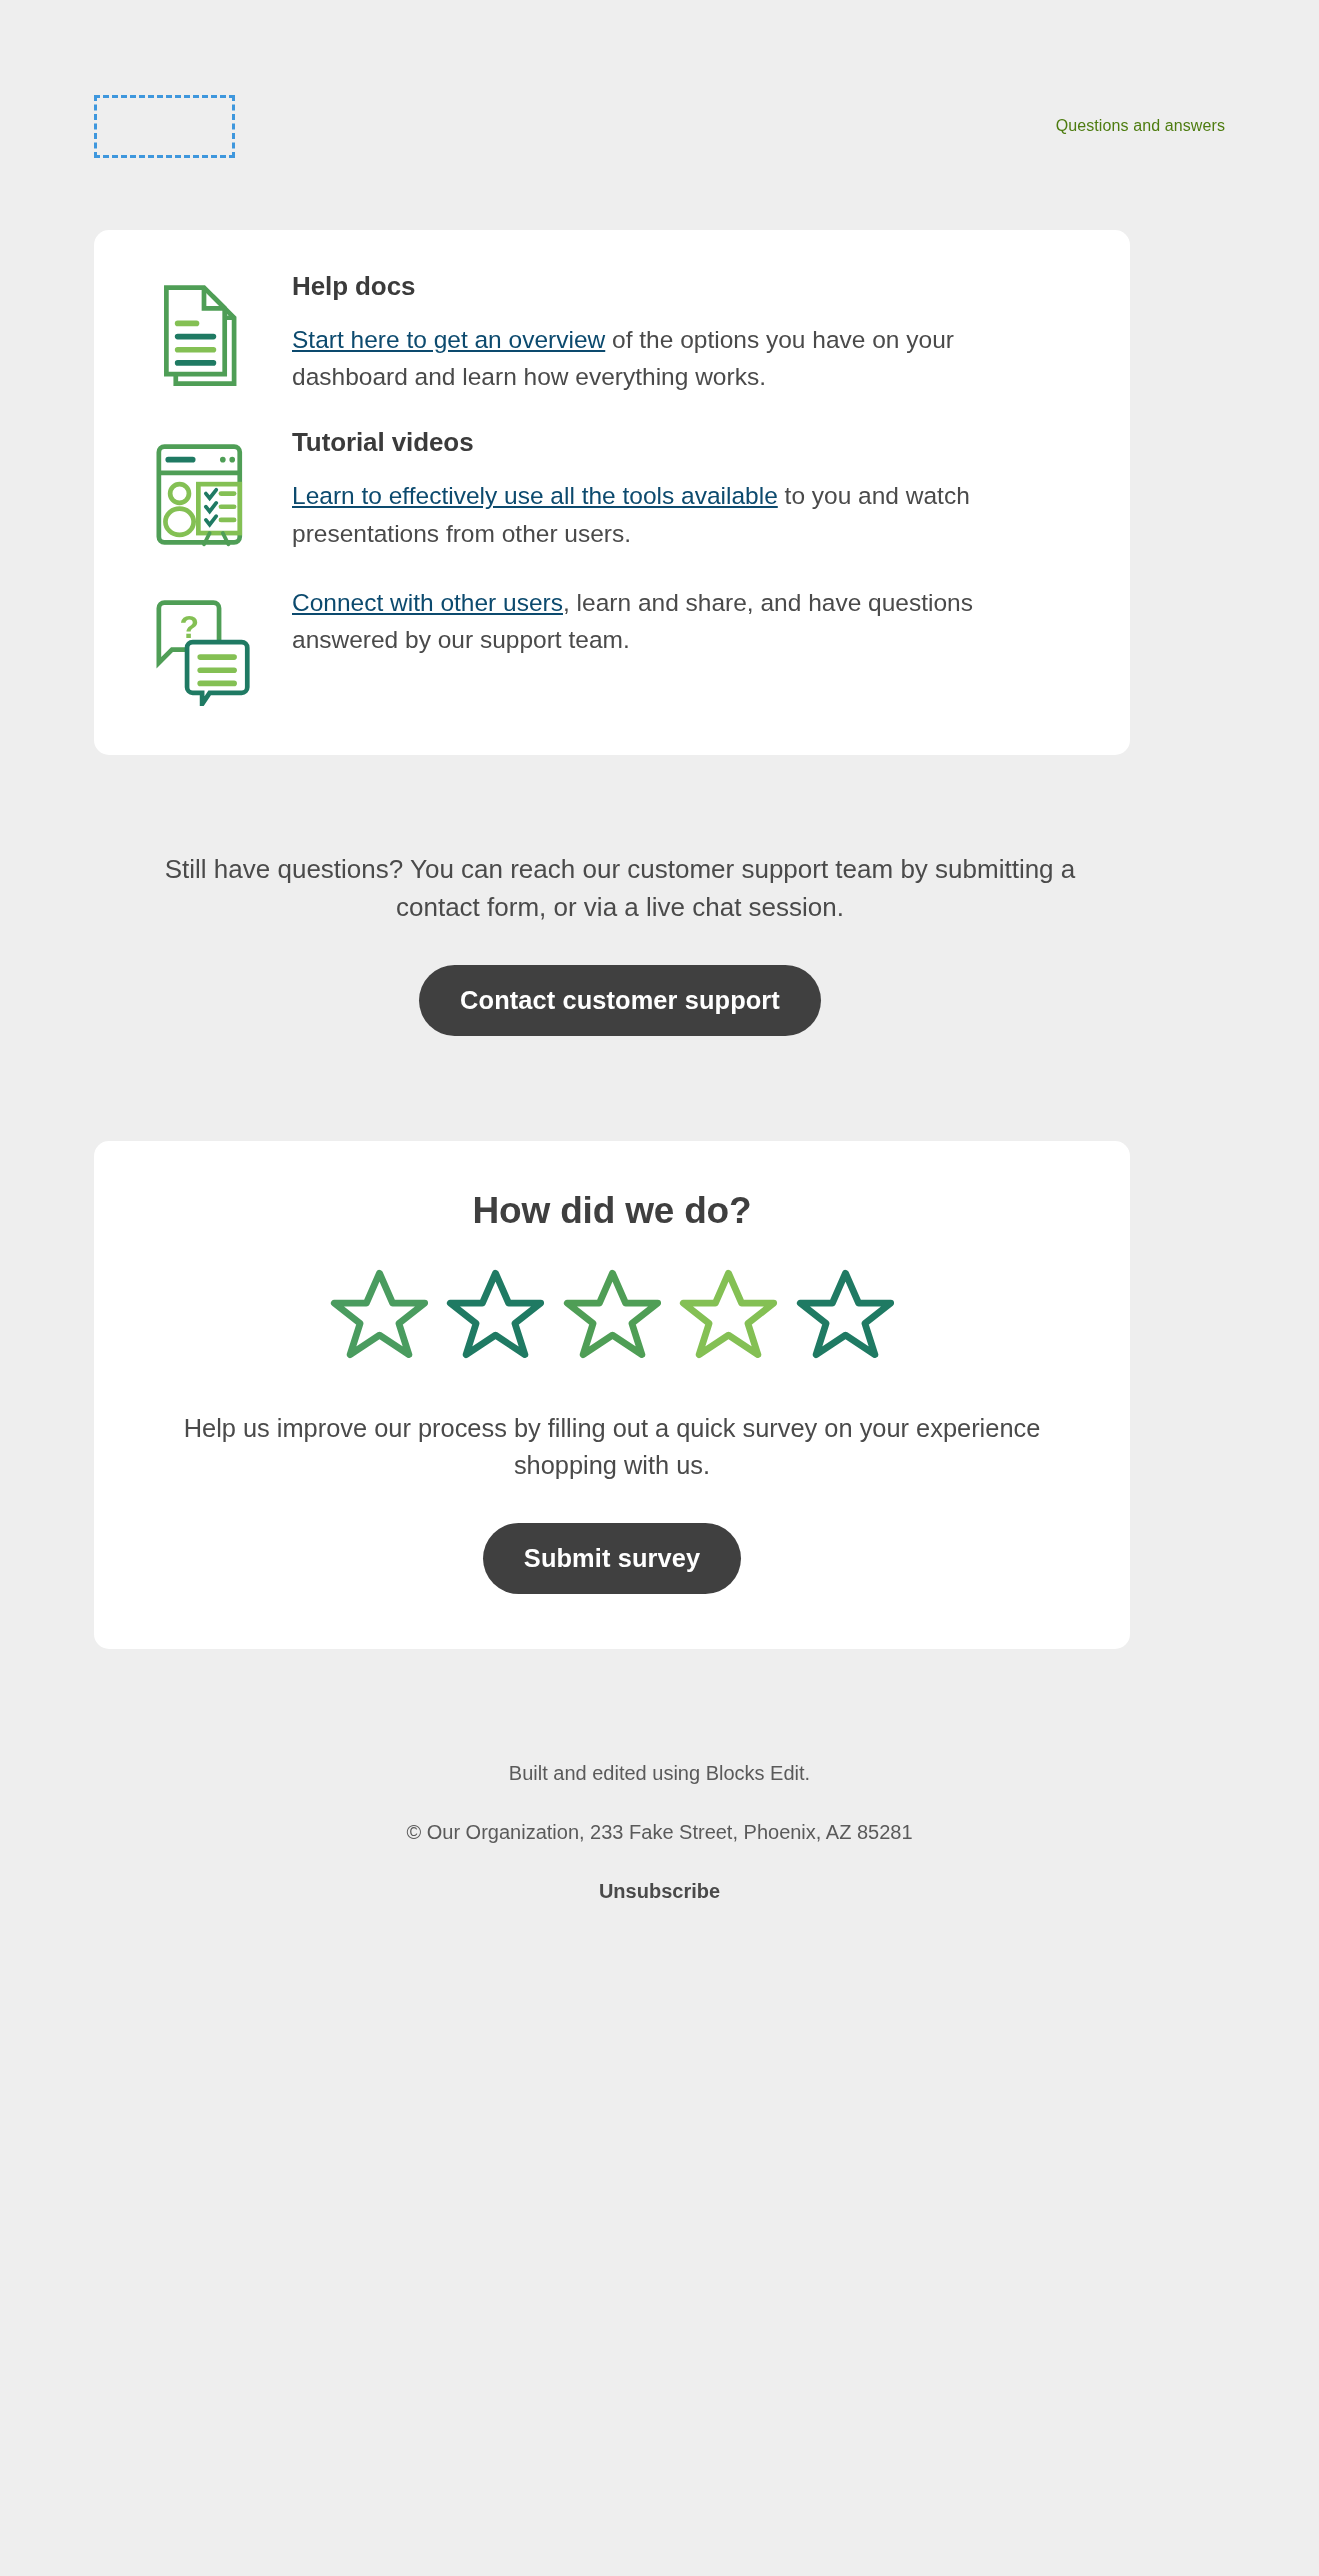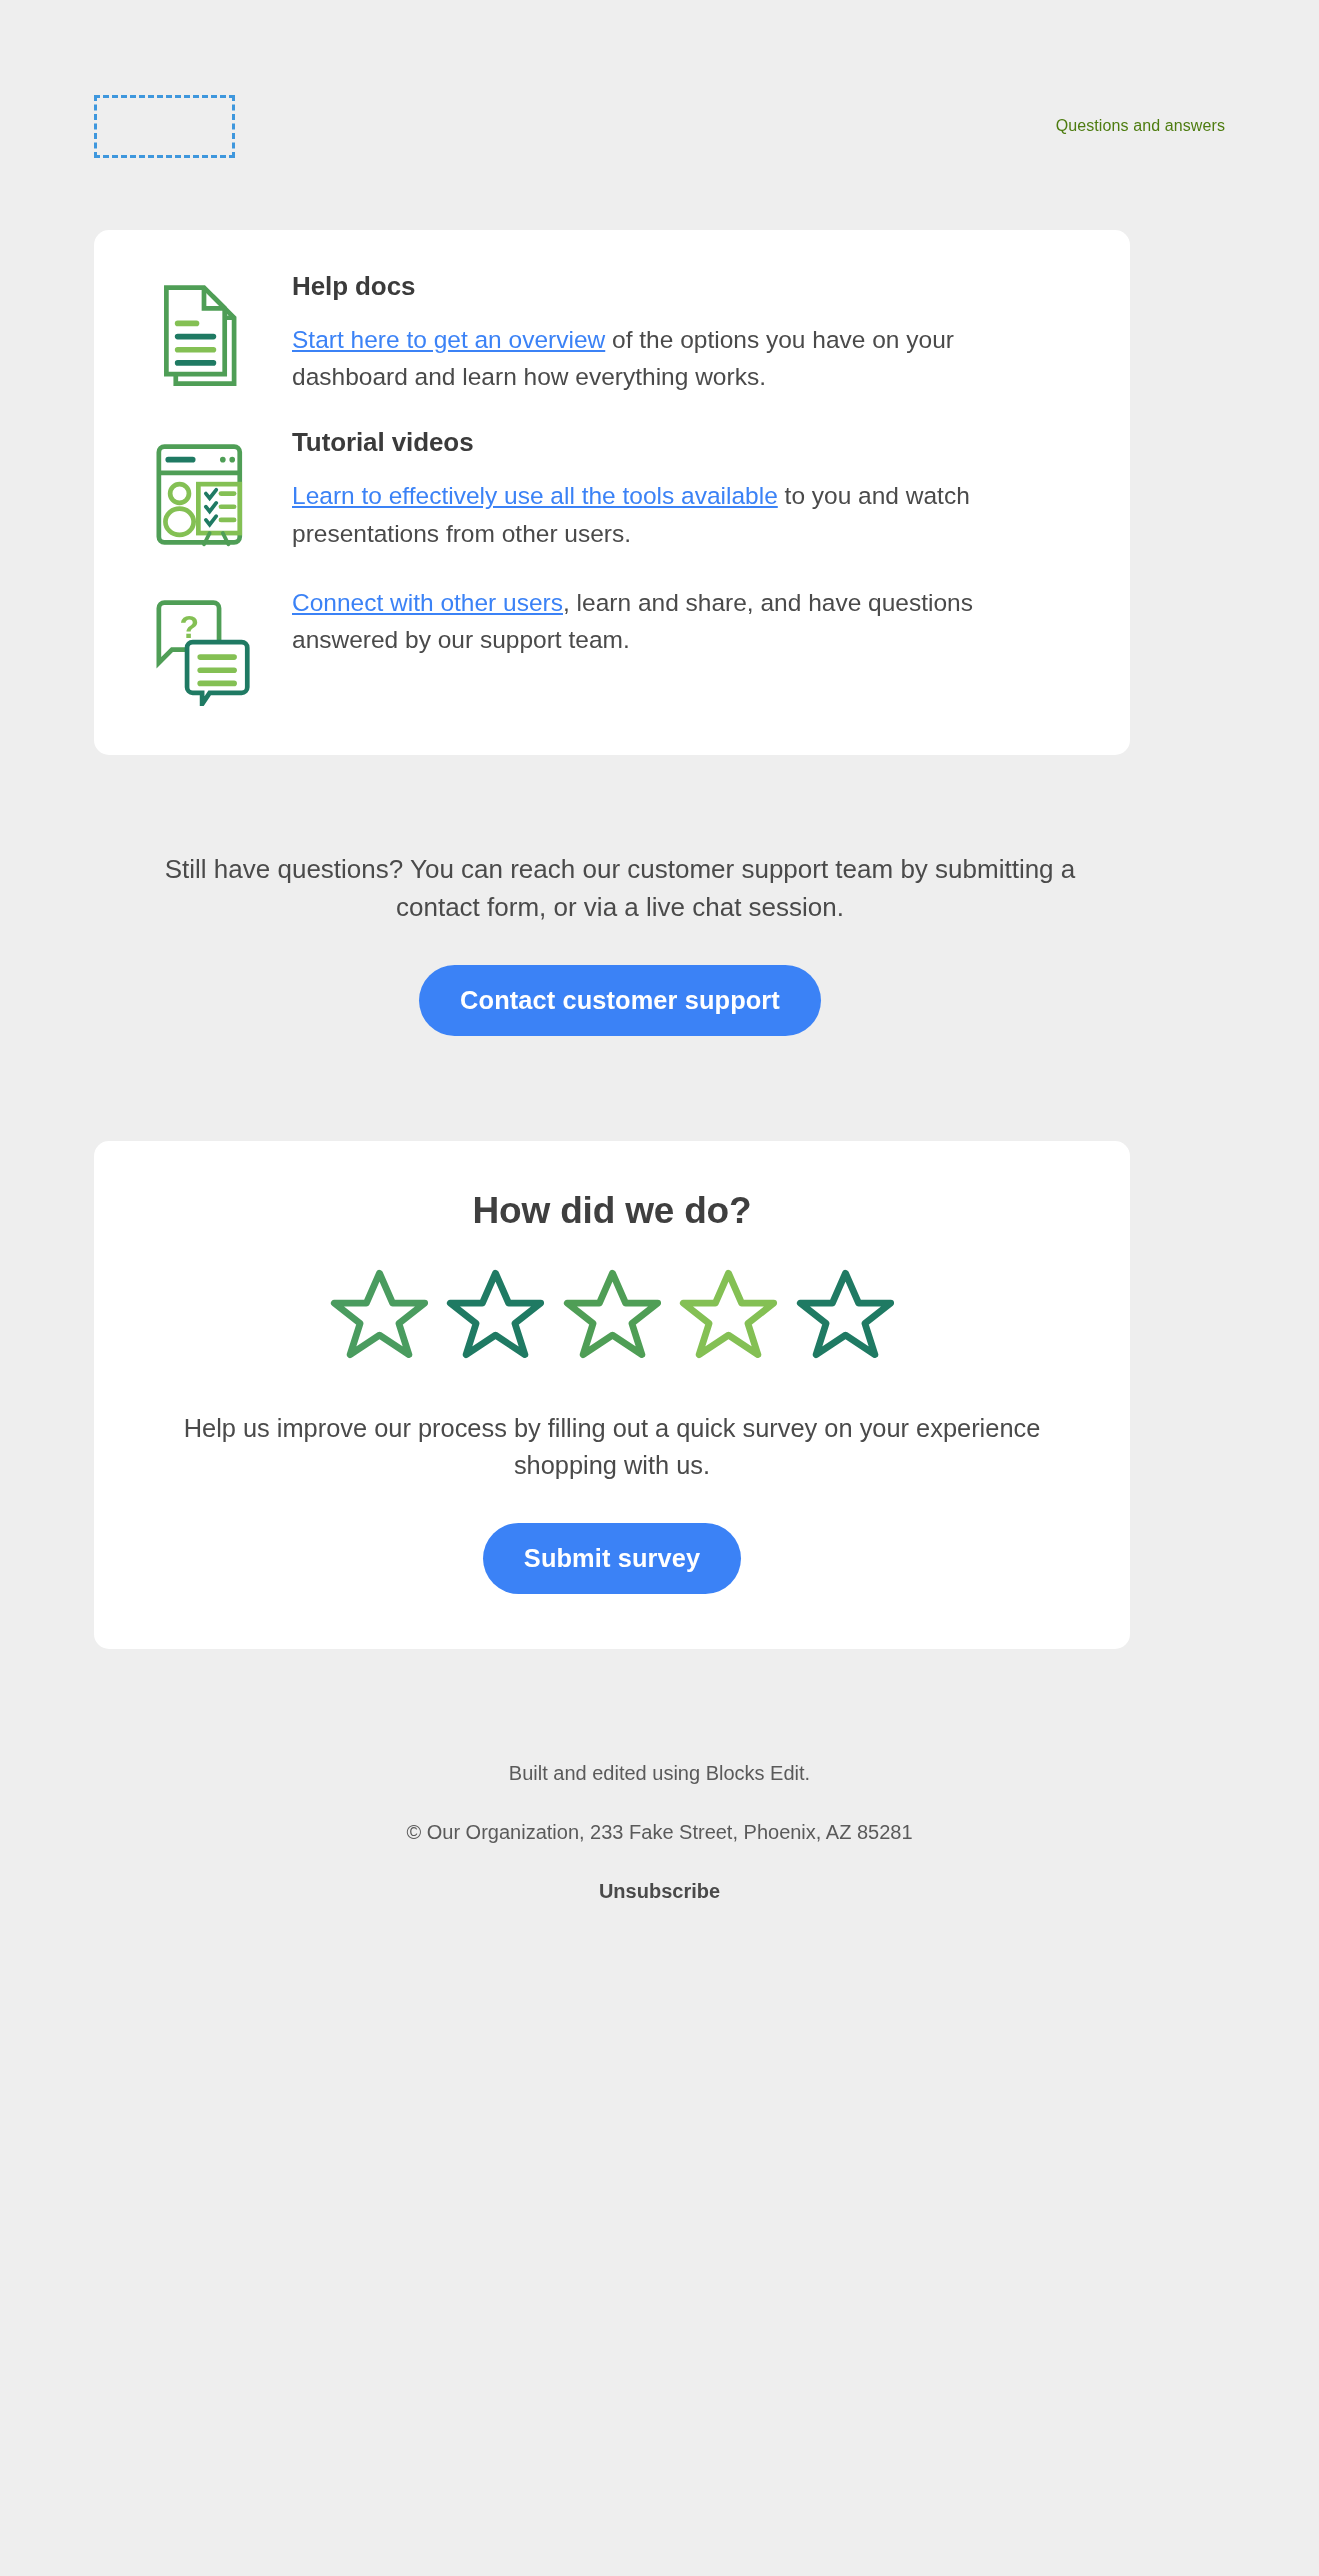--- a/index.html
+++ b/index.html
@@ -84,36 +84,36 @@
     color: #3b3b3b;
     margin-bottom: 19px;
     letter-spacing: -0.1px;
   }
   .resource-text {
     font-size: 24.5px;
     line-height: 1.52;
     color: #4a4a4a;
   }
   .resource-text a {
-    color: #3b82f6;
+    color: #0c4a6e;
     text-decoration: underline;
   }
 
   
   .support { text-align: center; padding: 77px 141px 0 62px; margin-top: 19px; }
   .support p {
     font-size: 26px;
     line-height: 1.45;
     color: #4a4a4a;
     max-width: 999px;
     margin: 0 auto;
   }
   .btn {
     display: inline-block;
-    background: #3b82f6;
+    background: #404040;
     color: #ffffff;
     font-size: 25.4px;
     font-weight: bold;
     border: none;
     border-radius: 38px;
     padding: 21px 41px;
     margin-top: 38px;
     cursor: pointer;
     letter-spacing: 0.1px;
     font-family: "Liberation Sans", sans-serif;

